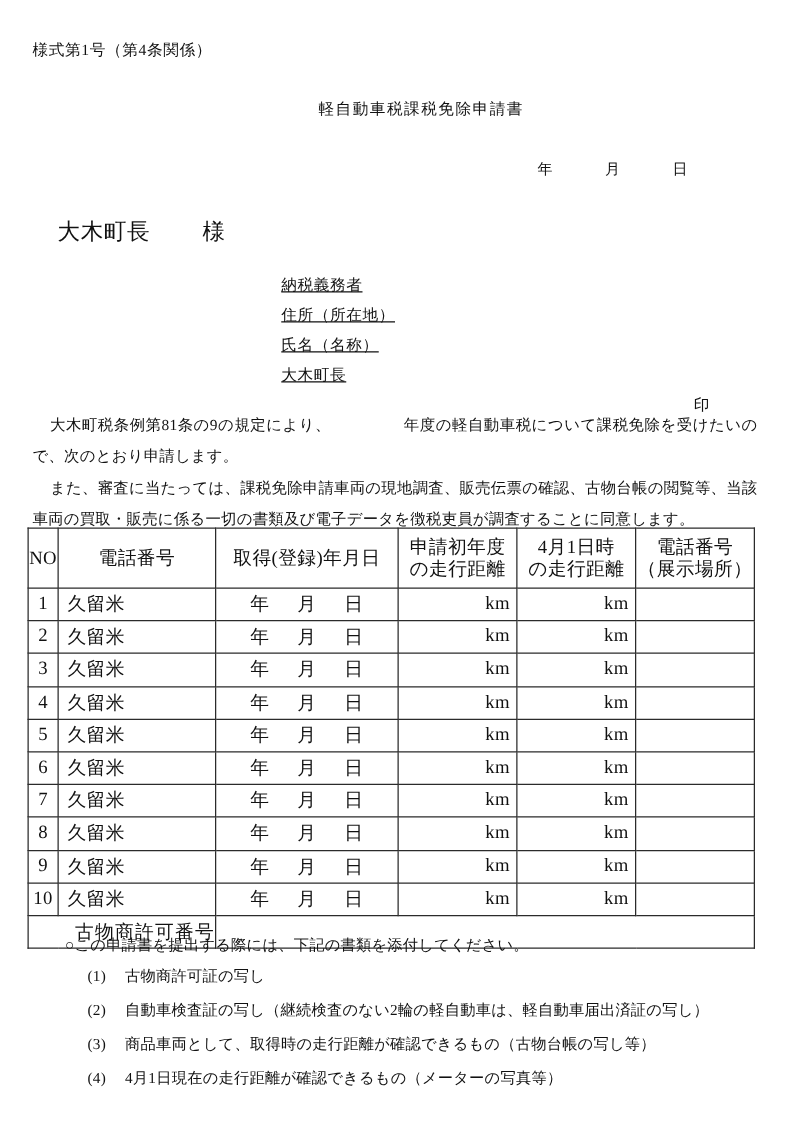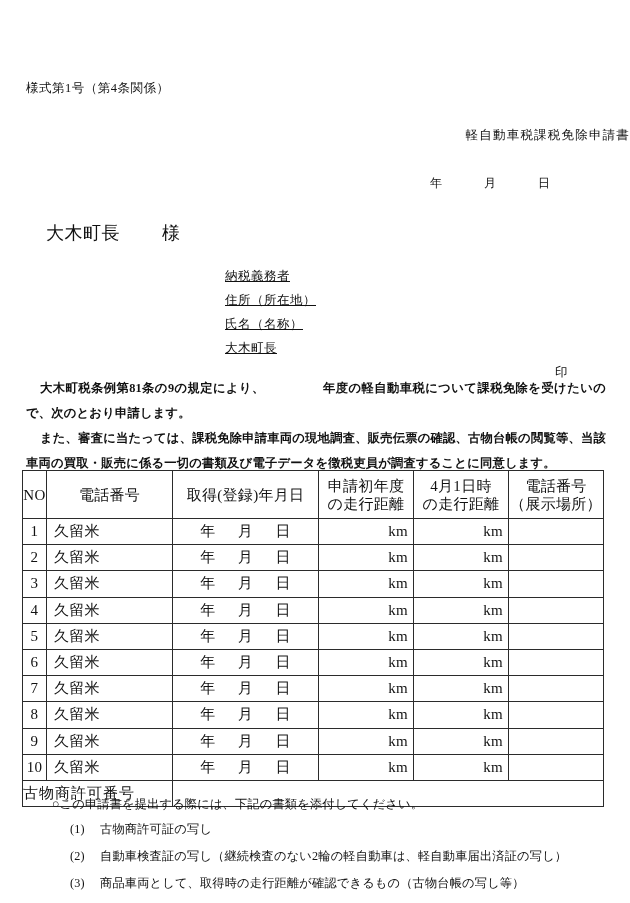--- a/index.html
+++ b/index.html
@@ -13,38 +13,37 @@
     position: relative;
     font-family: "Liberation Serif", "DejaVu Serif", serif;
     color: #111111;
     overflow: hidden;
   }
   .page {
     position: relative;
     width: 630px;
     height: 644px;
     box-sizing: border-box;
-    margin-top: 48px;
   }
 
   
   .form-no {
     position: absolute;
     left: 26px;
     top: 32px;
     font-size: 12.5px;
     letter-spacing: 0.5px;
     white-space: nowrap;
   }
   .doc-title {
     position: absolute;
     left: 0;
     right: 0;
     top: 79px;
-    text-align: right;
+    text-align: center;
     font-size: 12.5px;
     letter-spacing: 1.2px;
     padding-left: 44px;
   }
   .date-line {
     position: absolute;
     top: 127px;
     left: 430px;
     width: 120px;
     display: flex;
@@ -88,21 +87,20 @@
     top: 328px;
     width: 580px;
     font-size: 12.3px;
     line-height: 25px;
     letter-spacing: 0.2px;
     text-align: justify;
   }
   .body-text p {
     margin: 0;
     text-indent: 14px;
-    font-weight: bold;
   }
   .gap { display: inline-block; width: 58px; }
 
   
   .vtable {
     position: absolute;
     left: 22px;
     top: 422px;
     width: 581px;
     border-collapse: collapse;
@@ -136,21 +134,21 @@
     display: flex;
     justify-content: space-around;
     padding: 0 16px;
   }
   td.km-cell {
     text-align: right;
     padding-right: 5px;
   }
   td.license-label {
     height: 48px;
-    text-align: left;
+    text-align: right;
     letter-spacing: 1px;
   }
   td.license-value { height: 48px; }
 
   
   .notes {
     position: absolute;
     left: 52px;
     top: 748px;
     font-size: 12.2px;
@@ -374,16 +372,17 @@
         </tr>
       </tbody>
   </table>
 
   <div class="notes">
     <p class="lead">○この申請書を提出する際には、下記の書類を添付してください。</p>
     <ol>
         <li><span class="num">(1)</span><span>古物商許可証の写し</span></li>
         <li><span class="num">(2)</span><span>自動車検査証の写し（継続検査のない2輪の軽自動車は、軽自動車届出済証の写し）</span></li>
         <li><span class="num">(3)</span><span>商品車両として、取得時の走行距離が確認できるもの（古物台帳の写し等）</span></li>
+        <li><span class="num">(4)</span><span>4月1日現在の走行距離が確認できるもの（メーターの写真等）</span></li>
       </ol>
   </div>
 
 </div>
 
 </body></html>

